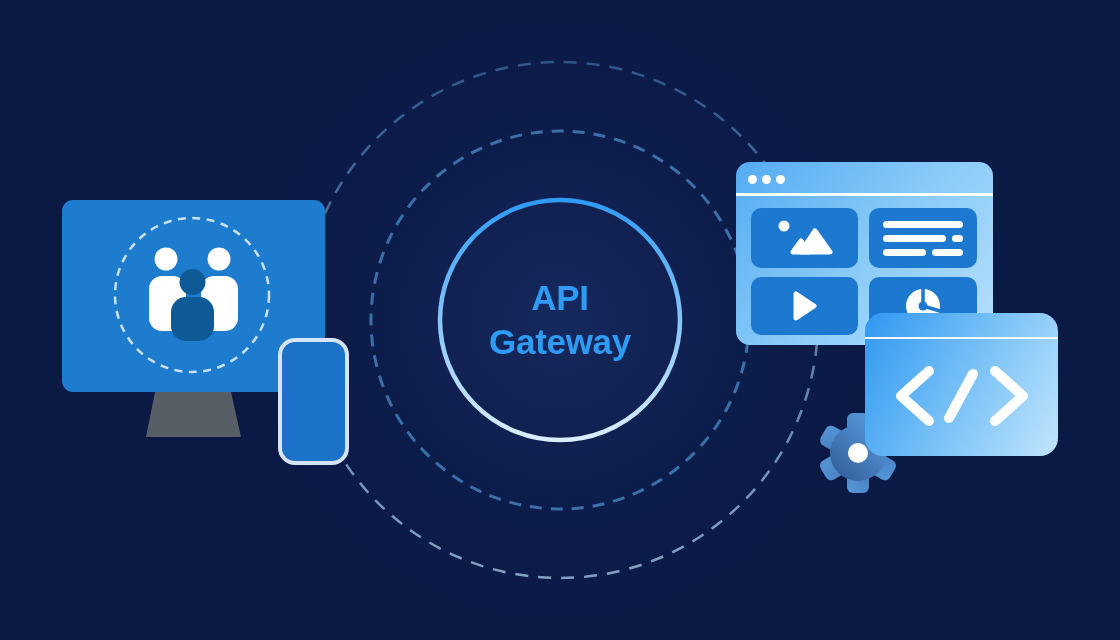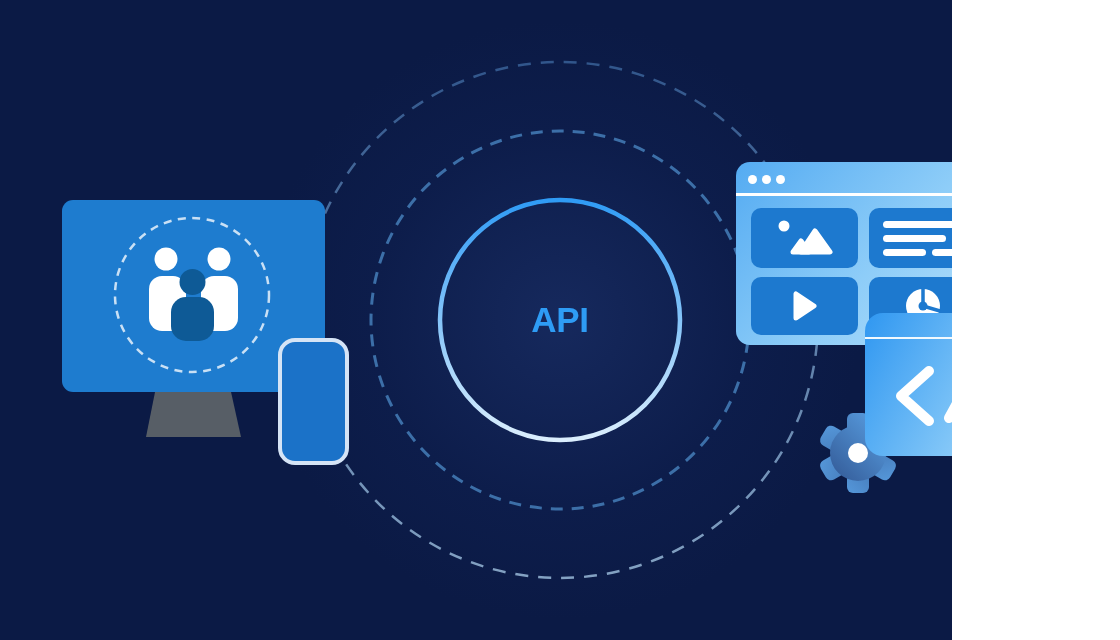--- a/index.html
+++ b/index.html
@@ -1,18 +1,18 @@
 <!DOCTYPE html>
 <html style="--bg: #0b1a45; --accent: #2e9cf5; --monitor-blue: #1e7ccf; --tile-blue: #1d79cf; --phone-blue: #1b72c8; --stand-gray: #575e66;"><head>
 <meta charset="utf-8">
 <style>
   html,body{margin:0;padding:0;}
   .canvas{
     position:relative;
-    width:952px;height:640px;
+    width:1120px;height:640px;
     overflow:hidden;
     font-family:"Liberation Sans", sans-serif;
     background:
       radial-gradient(circle 300px at 560px 320px, #16295d 0%, #0d1d4b 62%, var(--bg,#0b1a45) 100%);
   }
   .layer{position:absolute;left:0;top:0;}
   
   .gateway-label{
     position:absolute;left:440px;top:260px;width:240px;height:120px;
     display:flex;flex-direction:column;align-items:center;justify-content:center;
@@ -86,20 +86,21 @@
         <stop offset="1" stop-color="#8aa9c9"></stop>
       </linearGradient>
     </defs>
     <circle cx="560" cy="320" r="258" fill="none" stroke="url(#outerDashGrad)" stroke-width="2.5" stroke-dasharray="13 10" opacity="0.95"></circle>
     <circle cx="560" cy="320" r="189" fill="none" stroke="#3f74ad" stroke-width="3" stroke-dasharray="12 9" opacity="0.95"></circle>
     <circle cx="560" cy="320" r="120" fill="none" stroke="url(#ringGrad)" stroke-width="4.5"></circle>
   </svg>
 
   <div class="gateway-label">
     <div>API</div>
+    <div>Gateway</div>
   </div>
 
   <div class="monitor-screen">
     <svg width="263" height="192" viewBox="0 0 263 192">
       <circle cx="130" cy="95" r="77" fill="none" stroke="#e8f2fb" stroke-opacity="0.85" stroke-width="2.5" stroke-dasharray="8 6.5"></circle>
       <g fill="#ffffff">
         <circle cx="104" cy="59" r="11.5"></circle>
         <rect x="87" y="76" width="37" height="55" rx="13"></rect>
         <circle cx="157" cy="59" r="11.5"></circle>
         <rect x="139" y="76" width="37" height="55" rx="13"></rect>

